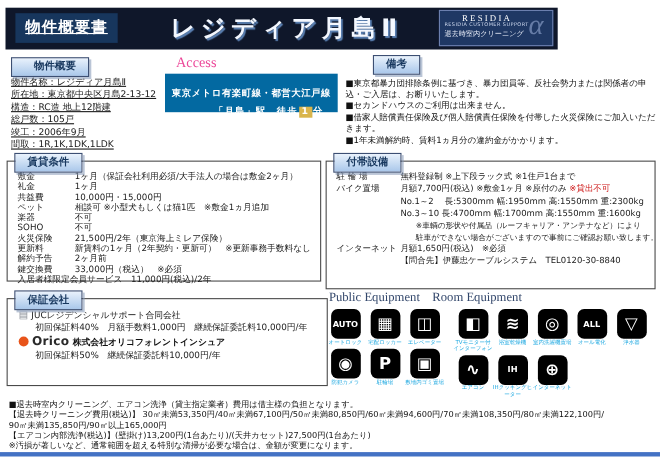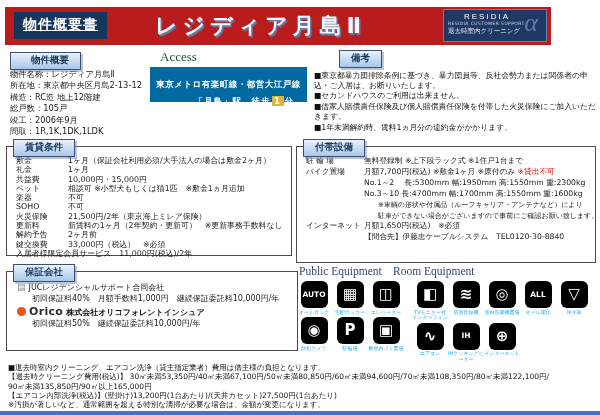--- a/index.html
+++ b/index.html
@@ -4,56 +4,56 @@
 <style>
   * { margin:0; padding:0; box-sizing:border-box; }
   html,body { width:600px; height:415px; }
   body {
     position:relative; width:600px; height:415px; overflow:hidden;
     background:#ffffff; font-family:"DejaVu Sans", sans-serif; color:#222;
   }
   .abs { position:absolute; }
 
   
-  .header-band { left:5px; top:7px; width:546px; height:38px; background:#b91c1c; }
+  .header-band { left:5px; top:7px; width:502px; height:38px; background:#0f172a; }
   .doc-type {
     left:9px; top:5px; background:#17365D; color:#fff; font-size:14px; font-weight:bold;
     padding:4px 9px 5px; text-decoration:underline; letter-spacing:1px;
   }
   .main-title {
     left:150px; top:4px; font-size:22px; font-weight:bold; letter-spacing:5px;
     color:#f4f8ff; text-shadow:1.5px 1.5px 1px #5c82b4;
   }
   .badge {
     right:4px; top:2px; width:104px; height:33px; background:#1F3864;
     border:1px solid #6b7fae; color:#fff; padding:2px 4px; overflow:hidden;
   }
-  .badge .b1 { font-size:8px; letter-spacing:2px; line-height:9px; font-family:Liberation Sans, sans-serif;padding-left:16px; }
+  .badge .b1 { font-size:8px; letter-spacing:2px; line-height:9px; font-family:Liberation Serif, serif;padding-left:16px; }
   .badge .b2 { font-size:4.5px; letter-spacing:0.4px; line-height:6px; color:#cdd8ee; }
   .badge .b3 { font-size:6.5px; line-height:8px; color:#e8edf8; }
   .badge .alpha {
     position:absolute; right:8px; top:-2px; font-family:"Liberation Serif", serif;
     font-style:italic; font-size:26px; color:rgba(160,180,220,0.55);
   }
 
   
   .sec-label {
     display:inline-block; background:linear-gradient(#e9f2fc,#a9c7ea);
     border:1px solid #3c4f73; color:#17375E; font-weight:bold; font-size:9.5px;
     padding:1px 11px 2px; box-shadow:2px 2px 0 rgba(130,150,180,0.55); white-space:nowrap;
   }
 
   
   .outline-box { border:1px solid #4a4a4a; background:#fff; }
 
   
-  .overview-lines { left:10px; top:69px; width:150px; font-size:8.3px; line-height:11.4px; color:#1a1a1a; white-space:nowrap; }
-
-  
-  .access-title { left:160px; top:49px; font-family:"Liberation Serif", serif; font-size:13px; color:#14532d; }
+  .overview-lines { left:10px; top:69px; width:150px; font-size:8.3px; line-height:11.4px; color:#1a1a1a; white-space:nowrap;text-decoration:underline; }
+
+  
+  .access-title { left:160px; top:49px; font-family:"Liberation Serif", serif; font-size:13px; color:#ec4899; }
   .access-box { left:150px; top:67px; width:157px; height:35px; background:#0369a1; color:#fff; font-weight:bold; font-size:8.5px; }
   .access-l1 { position:absolute; left:0; top:12px; width:100%; text-align:center; letter-spacing:0.5px; }
   .access-l2 { position:absolute; right:13px; top:29px; letter-spacing:1px; }
   .walk-hl { background:#D9B54C; color:#fff; padding:0 2.5px; margin:0 1px; }
 
   
   .remarks-label { left:339px; top:50px; }
   .remarks-list { left:314px; top:71px; width:283px; font-size:7.8px; line-height:9.7px; color:#111; }
   .remarks-list div { margin-bottom:1px; }
 

